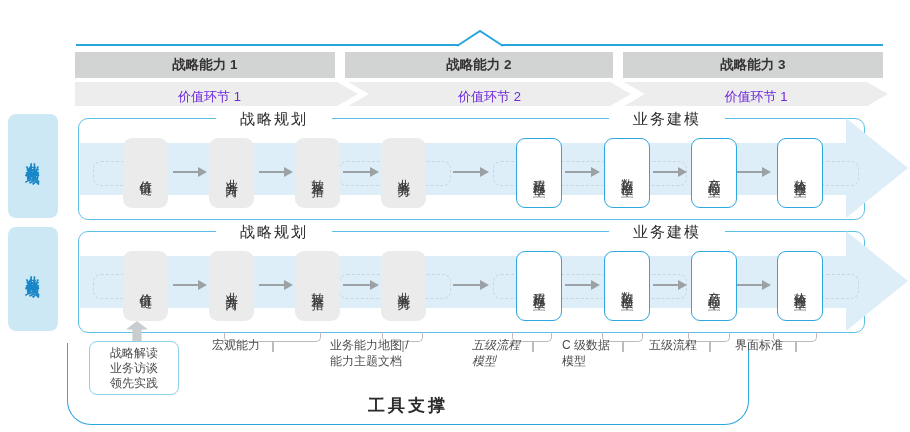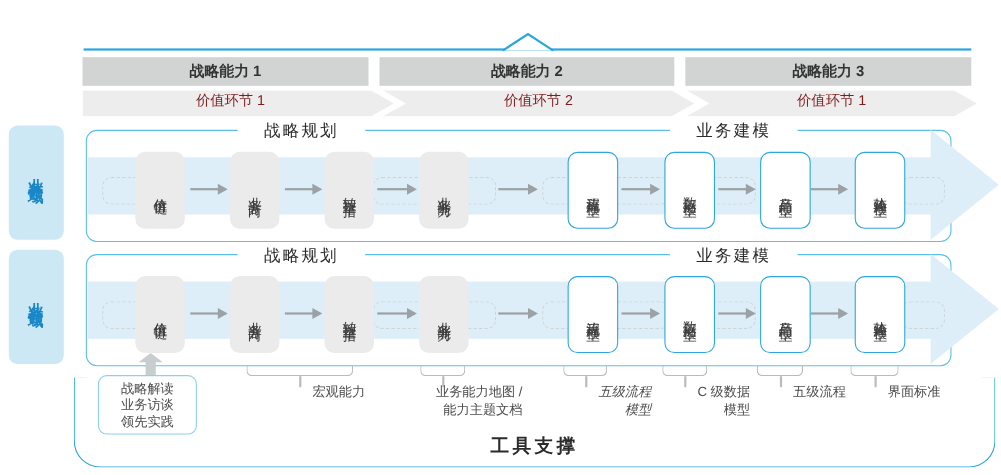--- a/index.html
+++ b/index.html
@@ -13,22 +13,22 @@
   .hdr{position:absolute;left:0;top:5px;width:910px;text-align:center;
        font-size:20px;font-weight:bold;color:#1b9cd8;letter-spacing:2px;}
   .hdr span{margin:0 14px;}
   .topline{position:absolute;left:76px;top:44px;width:807px;height:2px;background:#2aa6de;}
 
   
   .cap{position:absolute;top:52px;height:26px;background:#d2d4d3;
        display:flex;align-items:center;justify-content:center;
        font-size:13.5px;font-weight:bold;color:#333;}
   .val{position:absolute;top:82px;height:24px;background:#ededed;
-       display:flex;align-items:flex-start;justify-content:center;
-       font-size:13px;color:#7f1d1d;}
+       display:flex;align-items:flex-end;justify-content:center;
+       font-size:13px;color:#6d28d9;}
   .val.pt{clip-path:polygon(0 0,calc(100% - 21px) 0,100% 50%,calc(100% - 21px) 100%,0 100%);}
   .val.nt{clip-path:polygon(0 0,calc(100% - 21px) 0,100% 50%,calc(100% - 21px) 100%,0 100%,21px 50%);}
 
   
   .dom{position:absolute;left:8px;width:50px;height:104px;background:#cde8f5;border-radius:8px;
        display:flex;align-items:center;justify-content:center;
        writing-mode:vertical-rl;font-size:14px;font-weight:bold;color:#1987c8;letter-spacing:3px;}
 
   
   .row{position:absolute;left:78px;width:785px;height:100px;background:#fff;
@@ -53,27 +53,27 @@
 
   
   .uparrow{position:absolute;left:126px;top:321px;width:22px;height:20px;background:#c8cdd0;
         clip-path:polygon(50% 0,100% 42%,71% 42%,71% 100%,29% 100%,29% 42%,0 42%);}
   .bracket{position:absolute;top:332px;height:10px;box-sizing:border-box;
         border-left:1.5px solid #b7bcbf;border-right:1.5px solid #b7bcbf;border-bottom:1.5px solid #b7bcbf;
         border-radius:0 0 5px 5px;}
   .stem{position:absolute;top:342px;width:1.5px;height:10px;background:#b7bcbf;}
 
   
-  .ann{position:absolute;top:348px;font-size:12px;line-height:16px;color:#4c4c4c;text-align:right;}
+  .ann{position:absolute;top:337px;font-size:12px;line-height:16px;color:#4c4c4c;text-align:left;}
   .annbox{position:absolute;left:89px;top:341px;width:88px;height:52px;background:#fff;
         border:1px solid #8ecfec;border-radius:8px;font-size:12px;line-height:15px;color:#4c4c4c;
         display:flex;flex-direction:column;align-items:center;justify-content:center;}
 
   
-  .tools{position:absolute;left:67px;top:343px;width:838px;height:82px;box-sizing:border-box;
+  .tools{position:absolute;left:67px;top:343px;width:682px;height:82px;box-sizing:border-box;
         border:1.5px solid #2aa6de;border-top:none;border-radius:0 0 24px 24px;padding-left:12px;}
   .toolslabel{position:absolute;left:0;bottom:7px;width:100%;text-align:center;
         font-size:17px;font-weight:bold;color:#2b2b2b;letter-spacing:3px;}
 </style>
 </head>
 <body>
 
 <div class="canvas">
 
   <div class="topline"></div>

